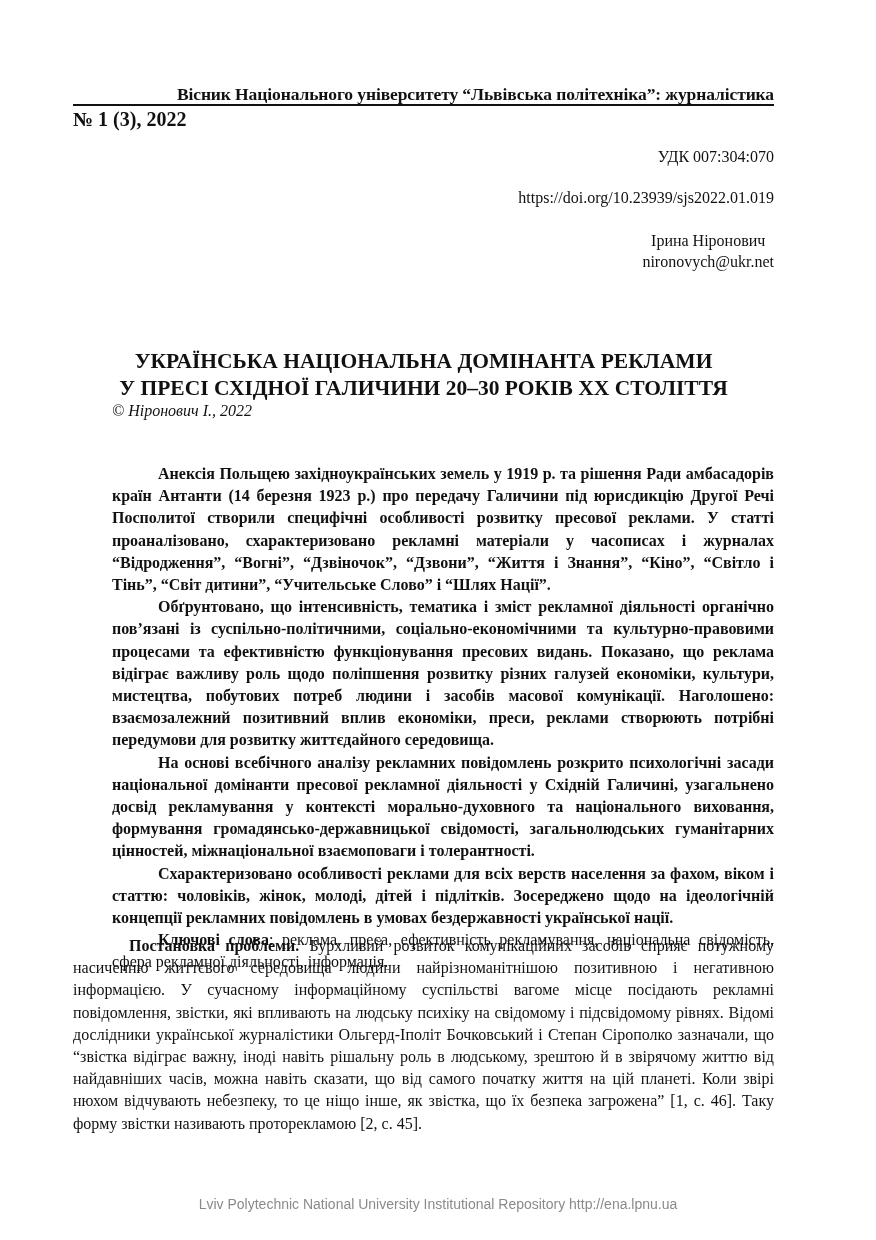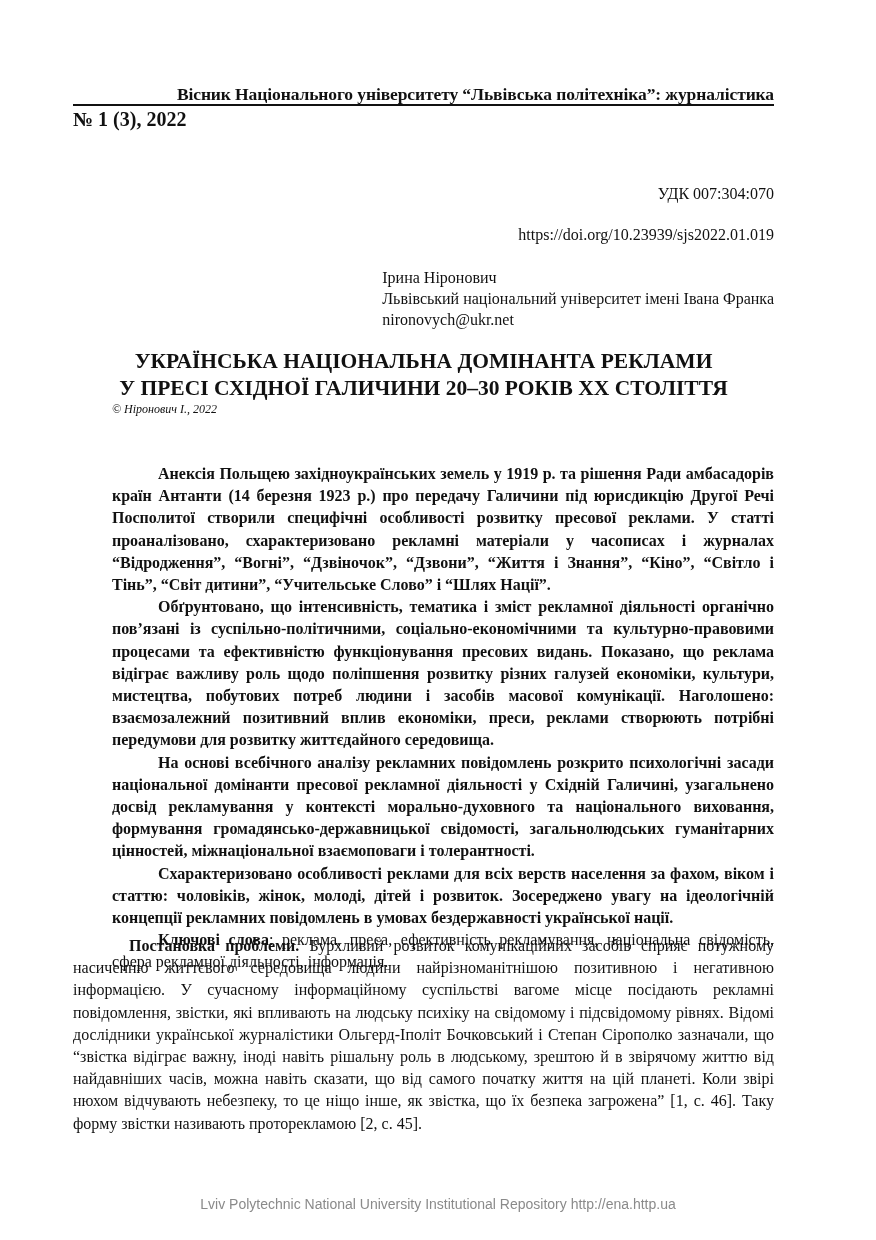--- a/index.html
+++ b/index.html
@@ -3,28 +3,28 @@
 <meta charset="utf-8">
 <style>
   html, body { margin: 0; padding: 0; background: #ffffff; }
   body { width: 876px; height: 1240px; position: relative; overflow: hidden;
          font-family: "Liberation Serif", serif; color: #111; }
   .journal-title { position: absolute; left: 73px; width: 701px; top: 84px;
          text-align: right; font-weight: bold; font-size: 17.5px; letter-spacing: -0.1px; }
   .rule { position: absolute; left: 73px; width: 701px; top: 104px; height: 0;
          border-top: 2.2px solid #111; }
   .issue { position: absolute; left: 73px; top: 108px; font-weight: bold; font-size: 20px; }
-  .meta-right { position: absolute; right: 102px; text-align: left; font-size: 16px; line-height: 21px; margin-top: 37px; }
+  .meta-right { position: absolute; right: 102px; text-align: center; font-size: 16px; line-height: 21px; }
   .udc { top: 146px; }
   .doi { top: 187px; }
   .author-block { top: 230px; }
   .author-name { font-weight: normal; }
   .title { position: absolute; left: 73px; width: 701px; top: 348px; text-align: center;
          font-weight: bold; font-size: 21.5px; line-height: 27px; }
-  .copyright { position: absolute; left: 112px; top: 402px; font-style: italic; font-size: 12px; }
+  .copyright { position: absolute; left: 112px; top: 402px; font-style: italic; font-size: 16px; }
   .abstract { position: absolute; left: 112px; width: 662px; top: 463px;
          font-weight: bold; font-size: 16px; line-height: 22.2px; text-align: justify; }
   .abstract p, .body p { margin: 0; text-indent: 46px; }
   .abstract .keywords { font-weight: normal; }
   .abstract .keywords b { font-weight: bold; }
   .body { position: absolute; left: 73px; width: 701px; top: 935px;
          font-size: 16px; line-height: 22.2px; text-align: justify; }
   .body b { font-weight: bold; margin-left: 10px; }
   .footer { position: absolute; left: 0; width: 876px; top: 1196px; text-align: center;
          font-family: "Liberation Sans", sans-serif; font-size: 14px; color: #8a8a8a; }
@@ -34,36 +34,35 @@
 
 <div class="journal-title">Вісник Національного університету “Львівська політехніка”: журналістика</div>
 <div class="rule"></div>
 <div class="issue">№ 1 (3), 2022</div>
 
 <div class="meta-right udc">УДК 007:304:070</div>
 <div class="meta-right doi">https://doi.org/10.23939/sjs2022.01.019</div>
 
 <div class="meta-right author-block">
   <div class="author-name">Ірина Ніронович</div>
-  <div>Львівський національний університет імені Івана Франка</div>
   <div>nironovych@ukr.net</div>
 </div>
 
 <div class="title">
   <div>УКРАЇНСЬКА НАЦІОНАЛЬНА ДОМІНАНТА РЕКЛАМИ</div>
   <div>У ПРЕСІ СХІДНОЇ ГАЛИЧИНИ 20–30 РОКІВ ХХ СТОЛІТТЯ</div>
 </div>
 
 <div class="copyright">© Ніронович І., 2022</div>
 
 <div class="abstract">
   <p>Анексія Польщею західноукраїнських земель у 1919 р. та рішення Ради амбасадорів країн Антанти (14 березня 1923 р.) про передачу Галичини під юрисдикцію Другої Речі Посполитої створили специфічні особливості розвитку пресової реклами. У статті проаналізовано, схарактеризовано рекламні матеріали у часописах і журналах “Відродження”, “Вогні”, “Дзвіночок”, “Дзвони”, “Життя і Знання”, “Кіно”, “Світло і Тінь”, “Світ дитини”, “Учительське Слово” і “Шлях Нації”.</p>
   <p>Обґрунтовано, що інтенсивність, тематика і зміст рекламної діяльності органічно пов’язані із суспільно-політичними, соціально-економічними та культурно-правовими процесами та ефективністю функціонування пресових видань. Показано, що реклама відіграє важливу роль щодо поліпшення розвитку різних галузей економіки, культури, мистецтва, побутових потреб людини і засобів масової комунікації. Наголошено: взаємозалежний позитивний вплив економіки, преси, реклами створюють потрібні передумови для розвитку життєдайного середовища.</p>
   <p>На основі всебічного аналізу рекламних повідомлень розкрито психологічні засади національної домінанти пресової рекламної діяльності у Східній Галичині, узагальнено досвід рекламування у контексті морально-духовного та національного виховання, формування громадянсько-державницької свідомості, загальнолюдських гуманітарних цінностей, міжнаціональної взаємоповаги і толерантності.</p>
-  <p>Схарактеризовано особливості реклами для всіх верств населення за фахом, віком і статтю: чоловіків, жінок, молоді, дітей і розвиток. Зосереджено увагу на ідеологічній концепції рекламних повідомлень в умовах бездержавності української нації.</p>
+  <p>Схарактеризовано особливості реклами для всіх верств населення за фахом, віком і статтю: чоловіків, жінок, молоді, дітей і підлітків. Зосереджено щодо на ідеологічній концепції рекламних повідомлень в умовах бездержавності української нації.</p>
   <p class="keywords"><b>Ключові слова</b><span>: реклама, преса, ефективність рекламування, національна свідомість, сфера рекламної діяльності, інформація.</span></p>
 </div>
 
 <div class="body">
   <p><b>Постановка проблеми.</b><span> Бурхливий розвиток комунікаційних засобів сприяє потужному насиченню життєвого середовища людини найрізноманітнішою позитивною і негативною інформацією. У сучасному інформаційному суспільстві вагоме місце посідають рекламні повідомлення, звістки, які впливають на людську психіку на свідомому і підсвідомому рівнях. Відомі дослідники української журналістики Ольгерд-Іполіт Бочковський і Степан Сірополко зазначали, що “звістка відіграє важну, іноді навіть рішальну роль в людському, зрештою й в звірячому життю від найдавніших часів, можна навіть сказати, що від самого початку життя на цій планеті. Коли звірі нюхом відчувають небезпеку, то це ніщо інше, як звістка, що їх безпека загрожена” [1, с. 46]. Таку форму звістки називають проторекламою [2, с. 45].</span></p>
 </div>
 
-<div class="footer">Lviv Polytechnic National University Institutional Repository http://ena.http.ua</div>
+<div class="footer">Lviv Polytechnic National University Institutional Repository http://ena.lpnu.ua</div>
 
 </body></html>

